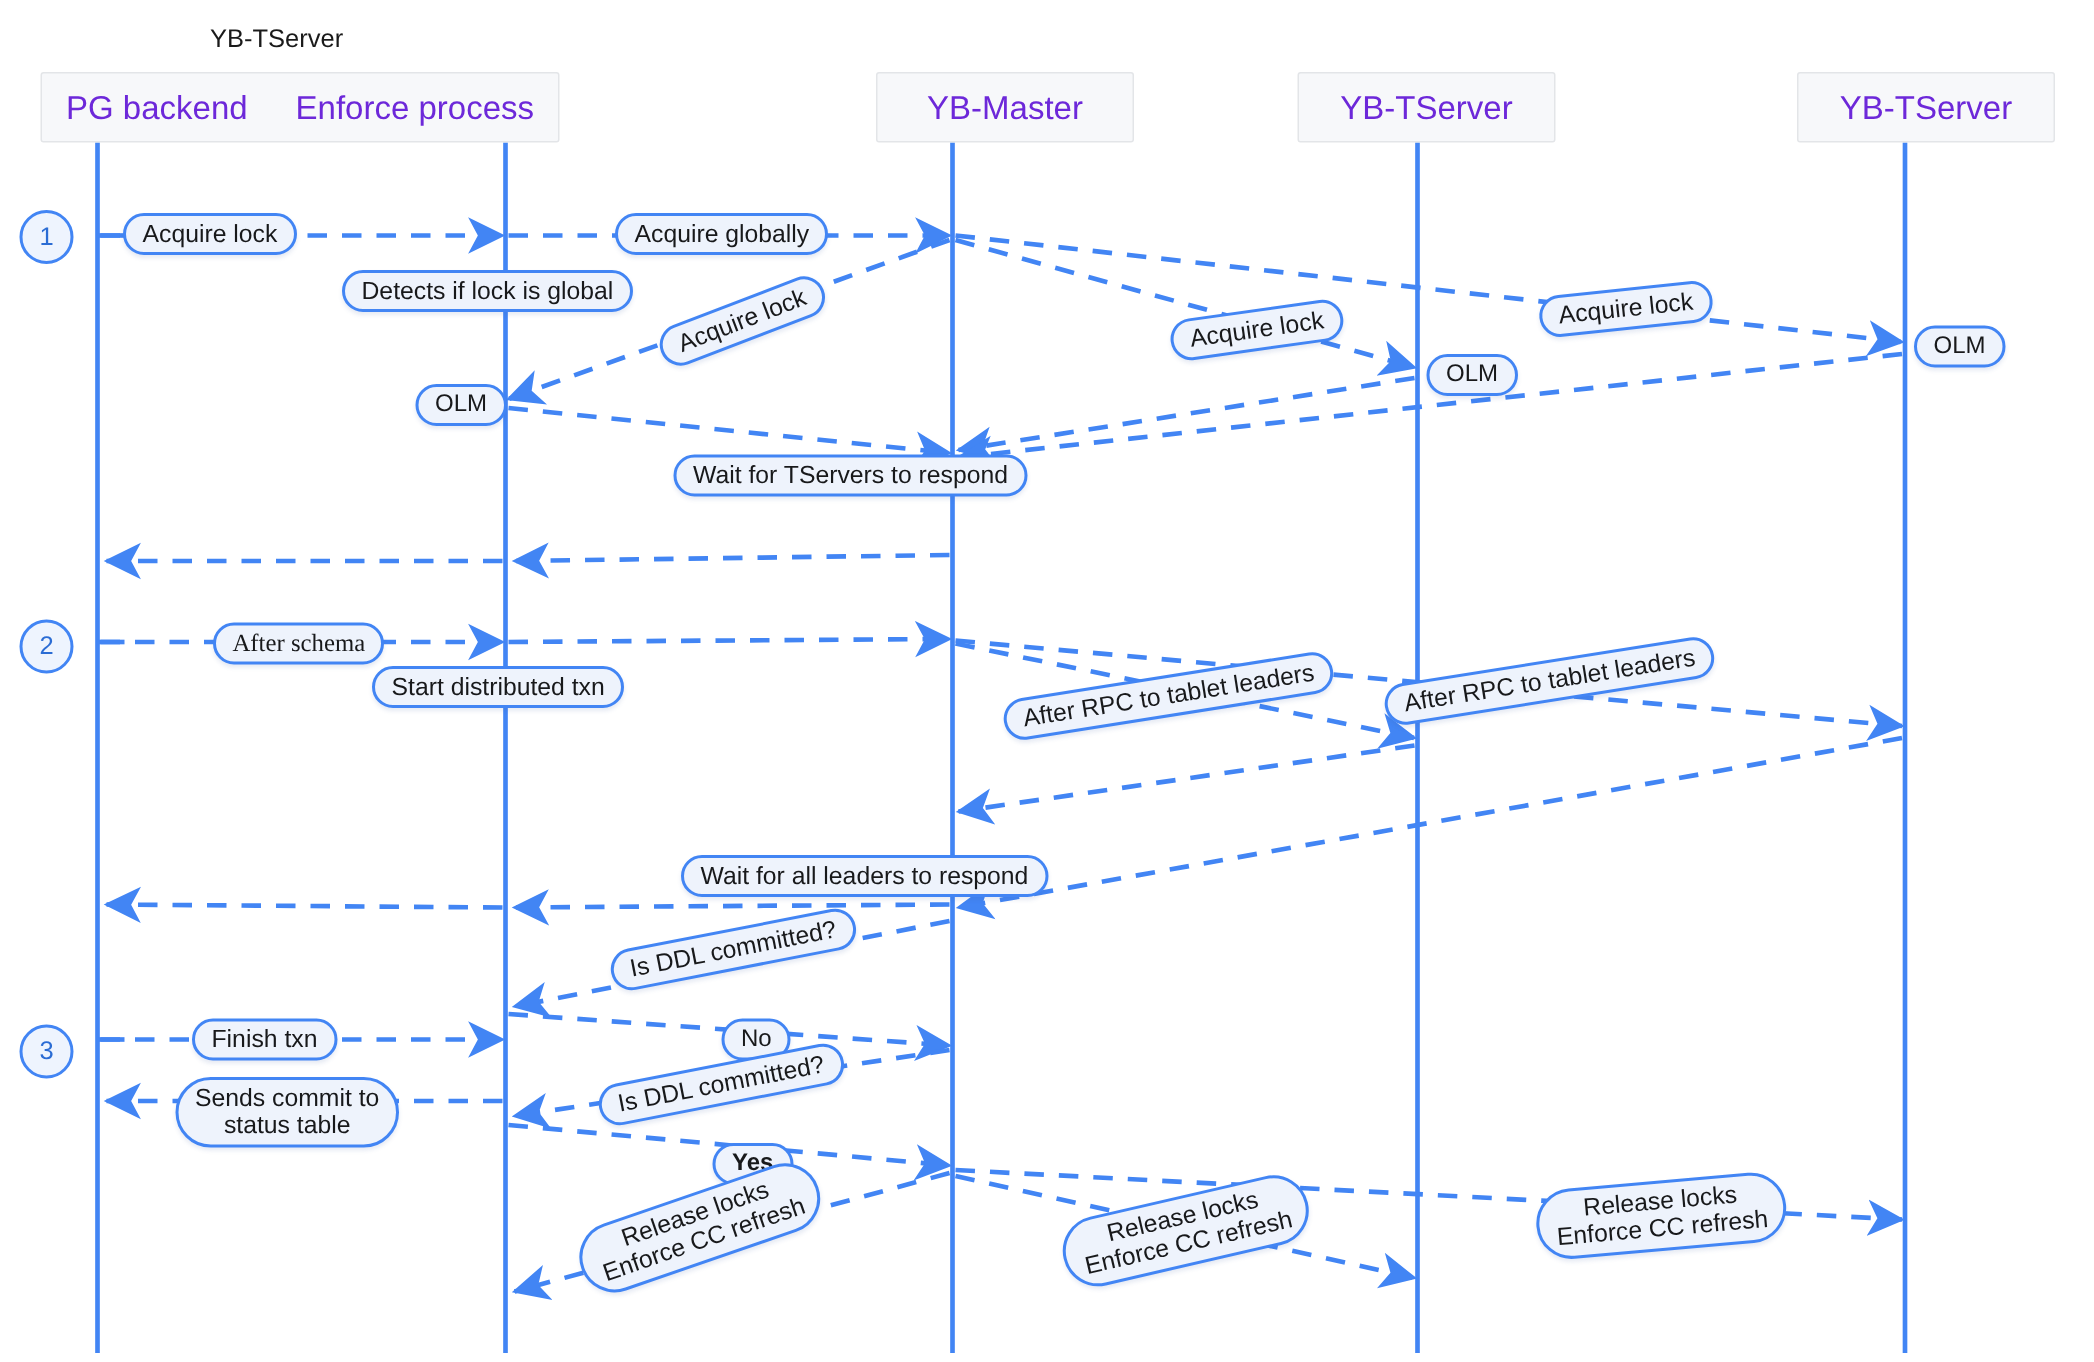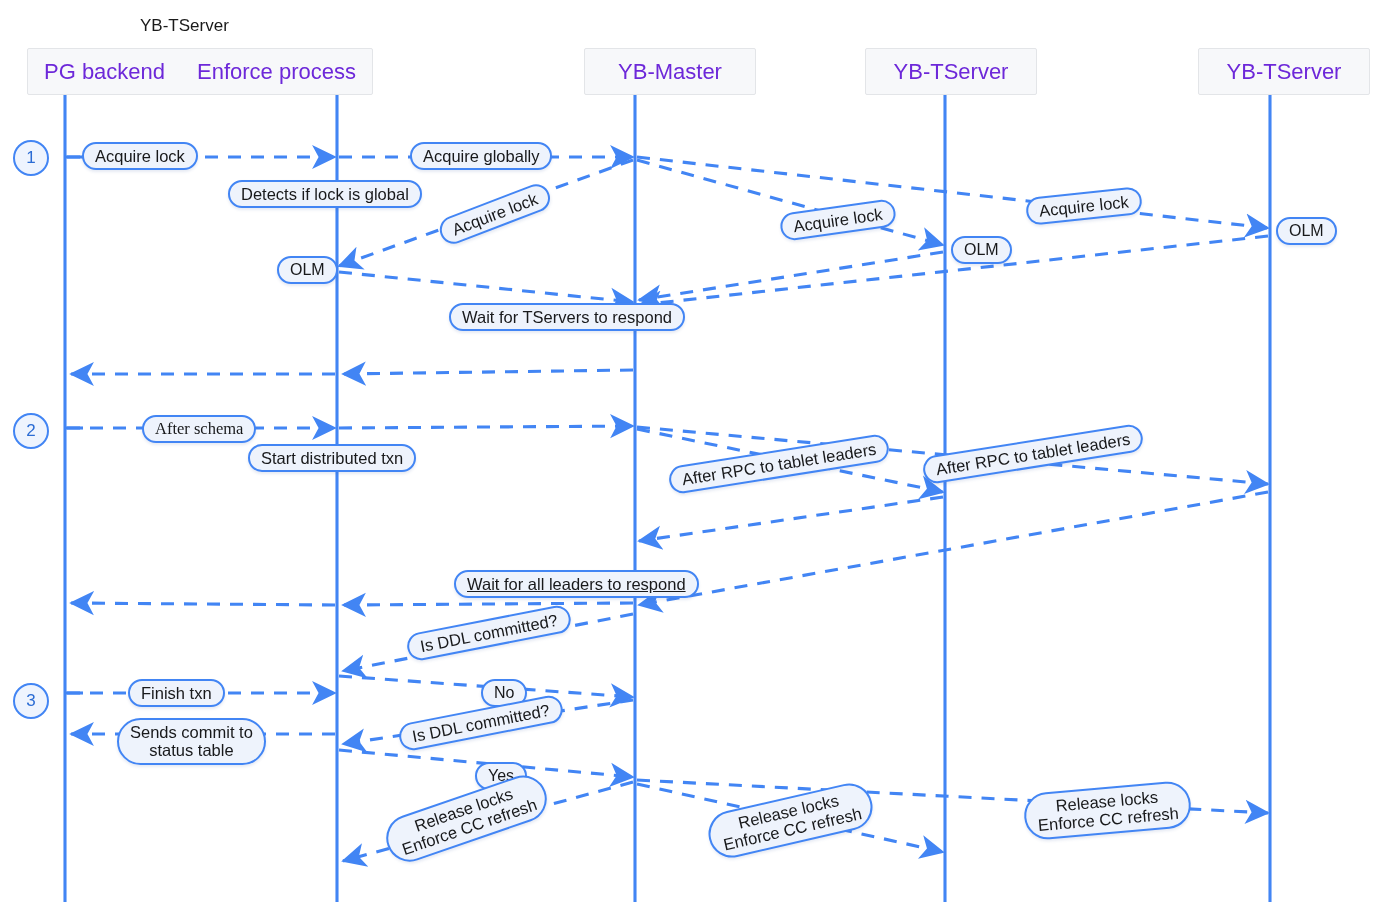--- a/index.html
+++ b/index.html
@@ -195,34 +195,34 @@
   <div class="pill" style="left:449px; top:303px;">Wait for TServers to respond</div>
 
   <div class="pill" style="left:142px; top:415px;font-family:Liberation Serif, serif;">After schema</div>
 
   <div class="pill" style="left:248px; top:444px;">Start distributed txn</div>
 
   <div class="pill" style="left:668px; top:450px; transform:rotate(-9deg);">After RPC to tablet leaders</div>
 
   <div class="pill" style="left:922px; top:440px; transform:rotate(-9deg);">After RPC to tablet leaders</div>
 
-  <div class="pill" style="left:454px; top:570px;text-decoration:underline;">Wait for all leaders to respond</div>
+  <div class="pill" style="left:454px; top:570px;">Wait for all leaders to respond</div>
 
   <div class="pill" style="left:406px; top:619px; transform:rotate(-11deg);">Is DDL committed?</div>
 
   <div class="pill" style="left:128px; top:679px;">Finish txn</div>
 
   <div class="pill small" style="left:481px; top:679px;">No</div>
 
   <div class="pill" style="left:117px; top:718px; text-align:center;">Sends commit to
 status table</div>
 
   <div class="pill" style="left:398px; top:709px; transform:rotate(-11deg);">Is DDL committed?</div>
 
-  <div class="pill small" style="left:475px; top:762px;">Yes</div>
+  <div class="pill small" style="left:475px; top:762px;font-weight:bold;">Yes</div>
 
   <div class="pill" style="left:383px; top:795px; transform:rotate(-19deg);">Release locks
 Enforce CC refresh</div>
 
   <div class="pill" style="left:707px; top:797px; transform:rotate(-13deg);">Release locks
 Enforce CC refresh</div>
 
   <div class="pill" style="left:1024px; top:787px; transform:rotate(-5deg);">Release locks
 Enforce CC refresh</div>
 

